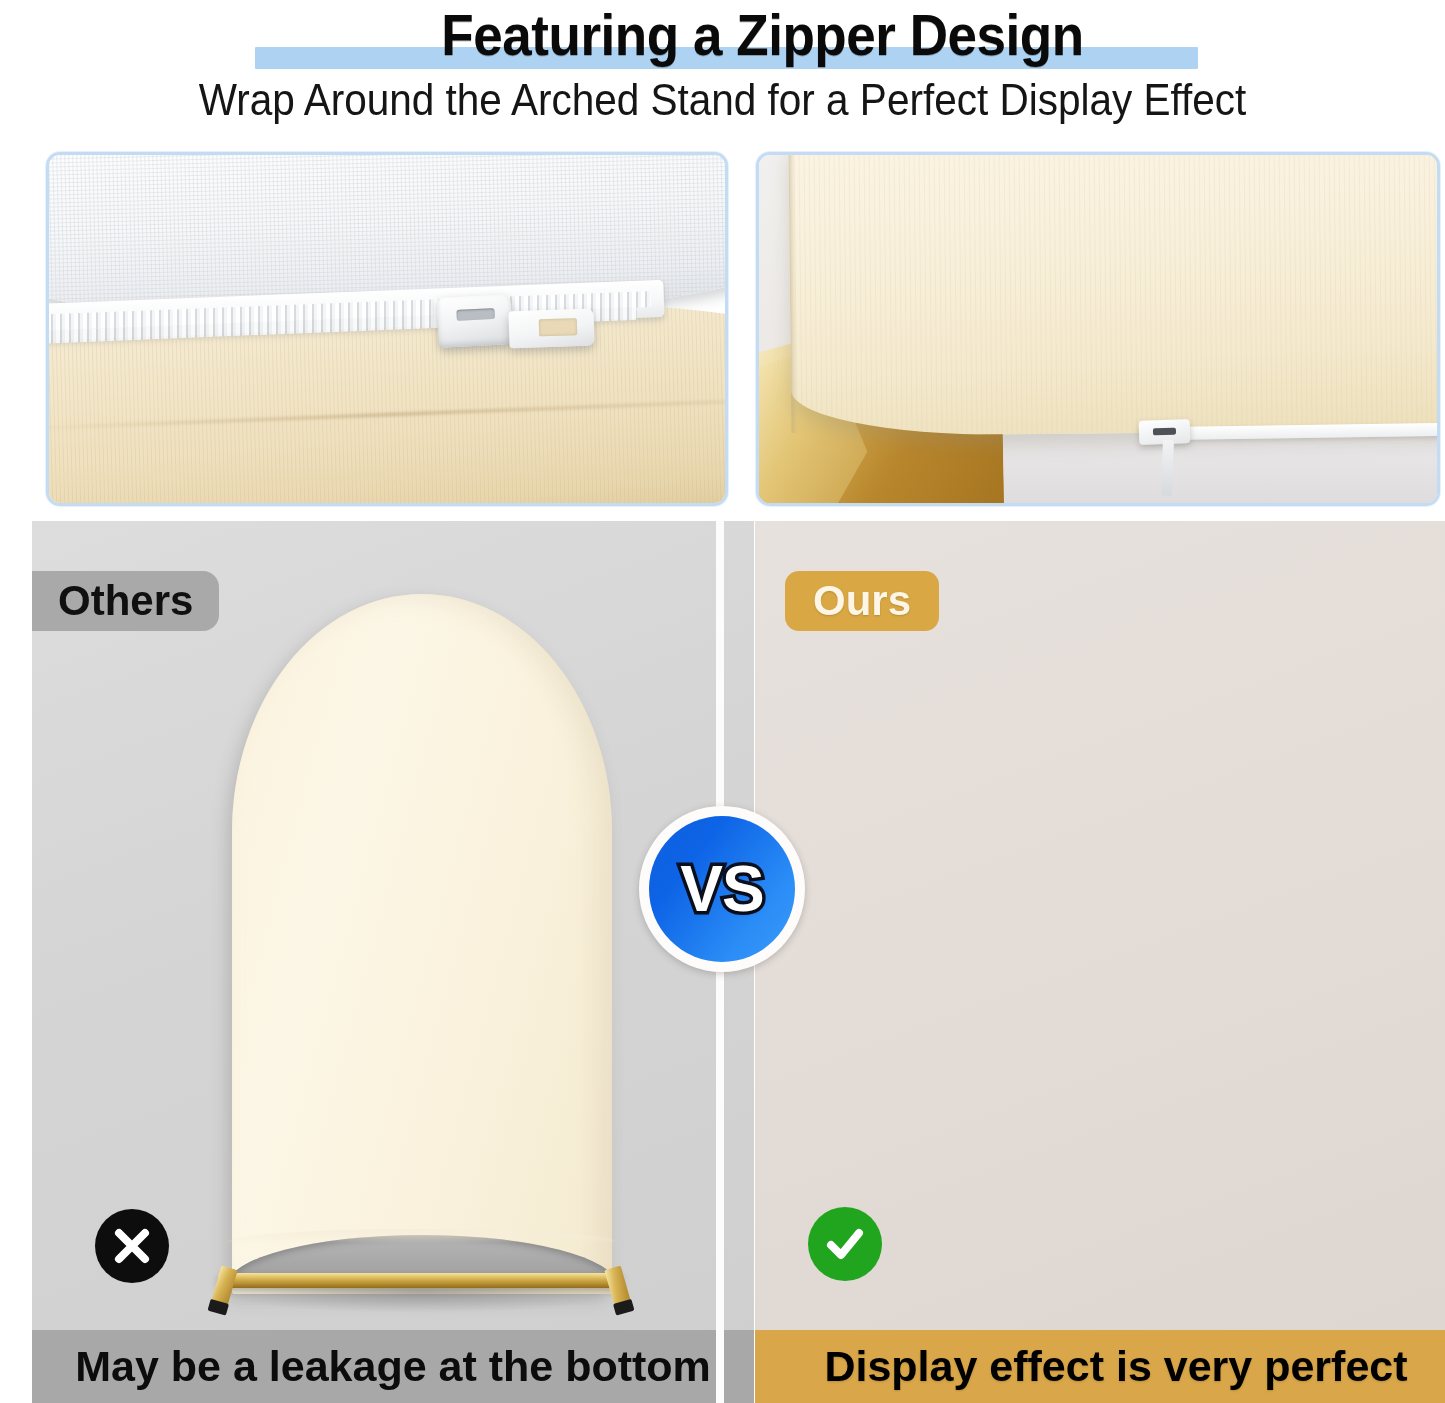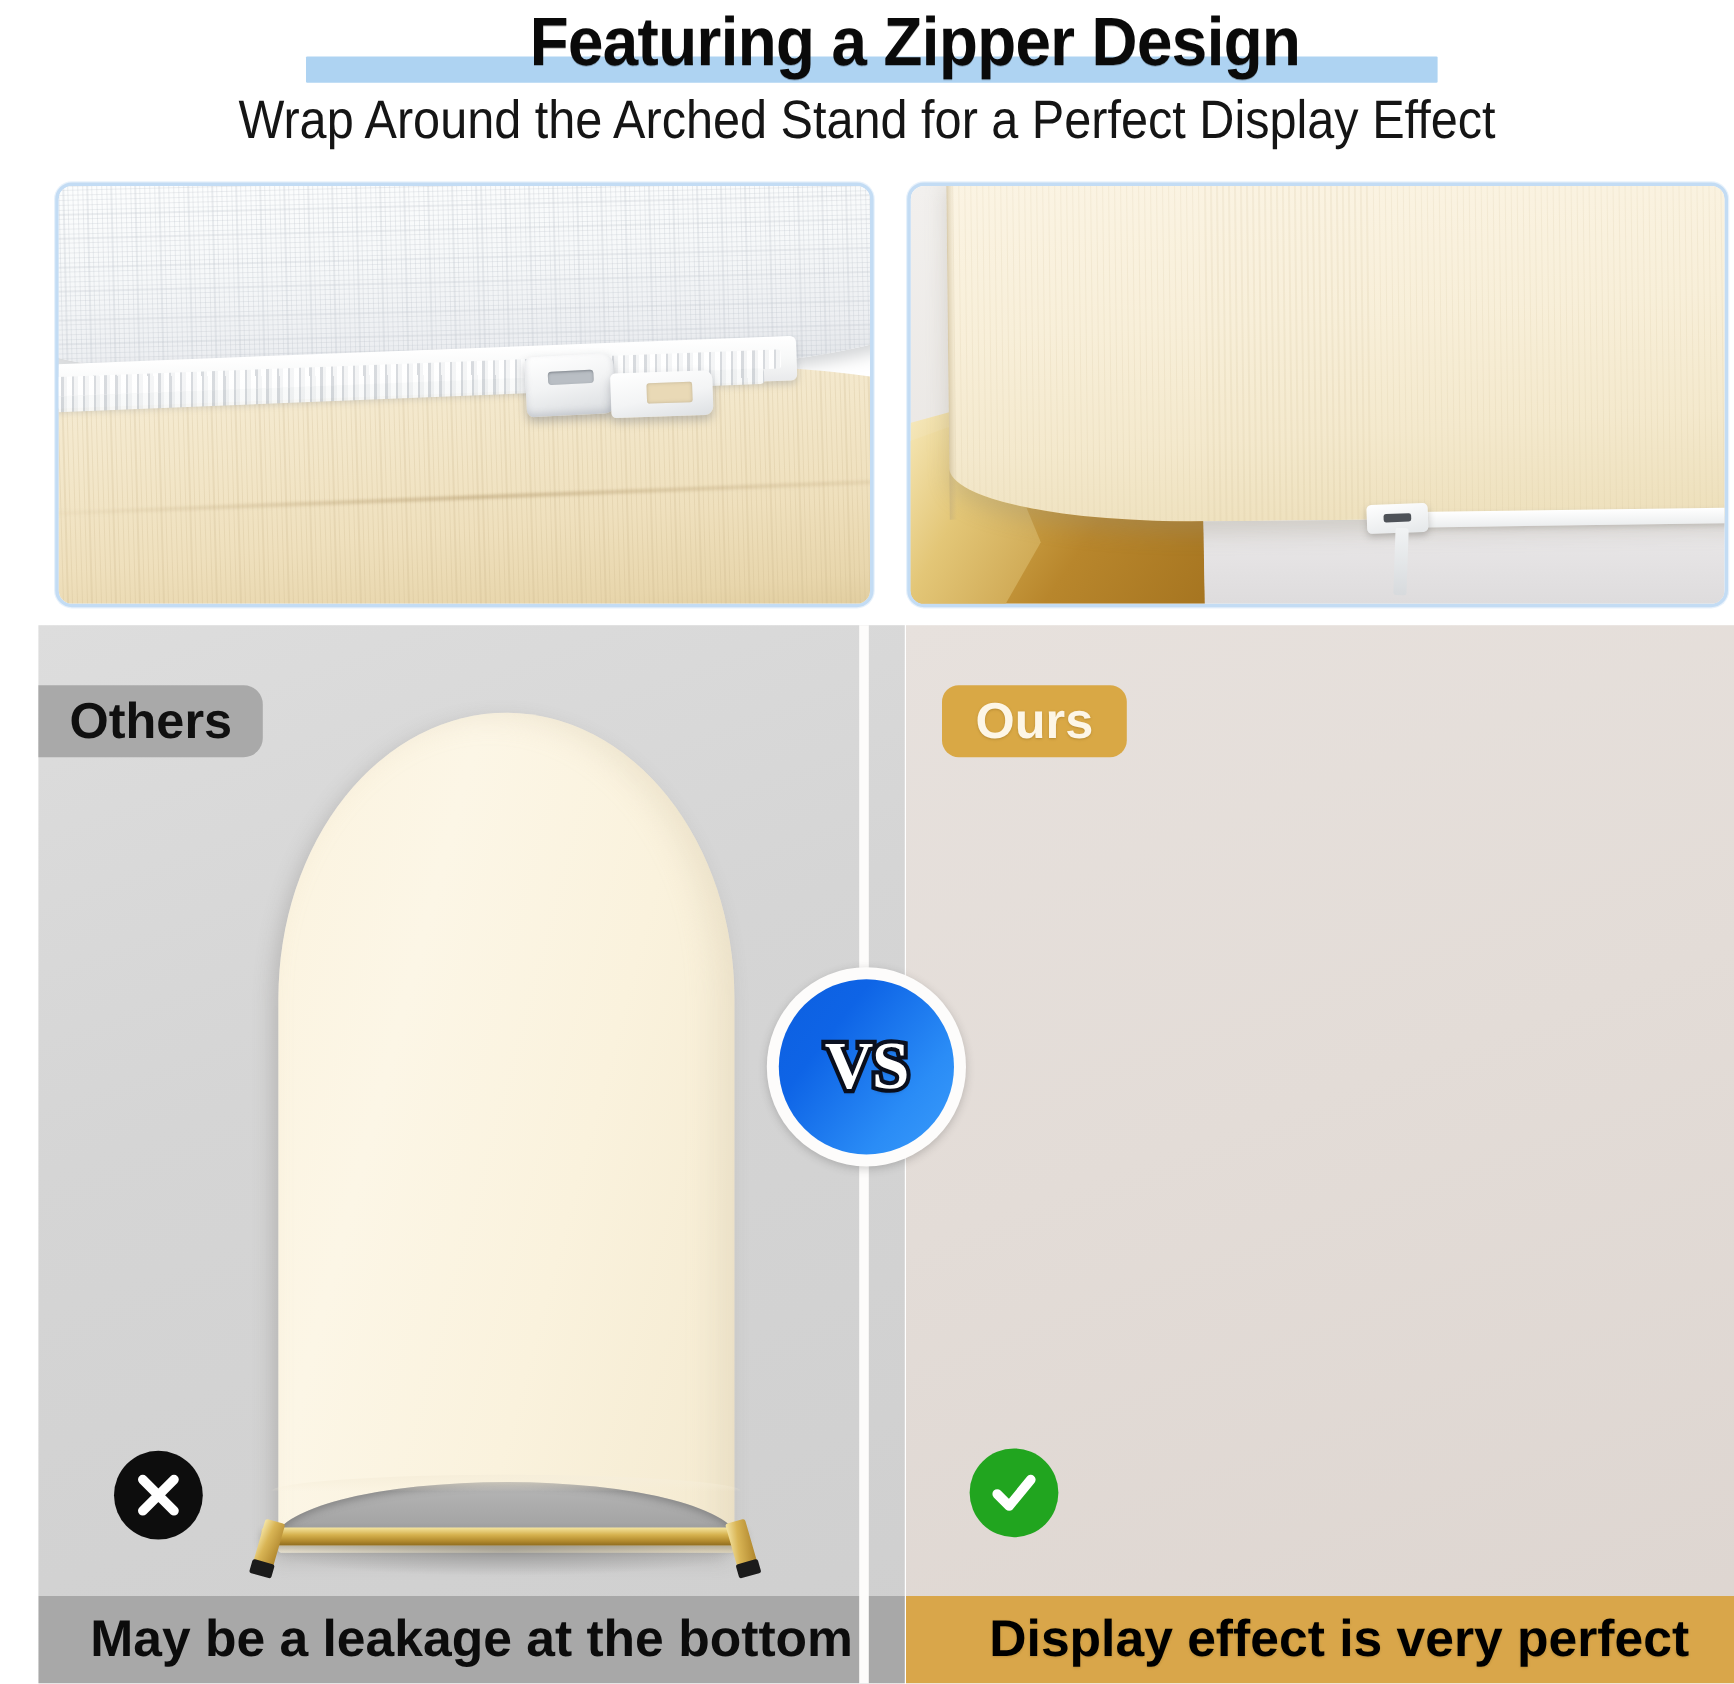--- a/index.html
+++ b/index.html
@@ -236,26 +236,25 @@
     border-radius:50%;background:#fdfcfb;
     display:flex;align-items:center;justify-content:center;
     box-shadow:0 2px 7px rgba(60,60,60,.25);
   }
   .vs-inner{
     width:146px;height:146px;border-radius:50%;
     background:linear-gradient(128deg,#0d5fe0 0%,#0e64e6 30%,#2a8cf6 72%,#3a9bfa 100%);
     display:flex;align-items:center;justify-content:center;
   }
   .vs-text{
-    font-size:56px;font-weight:bold;color:#ffffff;line-height:76px;
+    font-size:64px;font-weight:bold;color:#ffffff;line-height:76px;
     letter-spacing:-1px;
     -webkit-text-stroke:7px #0b1020;
     paint-order:stroke fill;
     text-shadow:0 3px 3px rgba(0,0,0,.25);
-    font-family:Liberation Serif, serif;
   }
 
   .caption{
     position:absolute;bottom:0;height:73px;width:100%;
     display:flex;align-items:center;justify-content:center;
     font-size:43px;font-weight:bold;line-height:73px;
   }
   .caption.left-cap{background:#a8a8a8;color:#0c0c0c;}
   .caption.right-cap{background:#d9a64a;color:#000000;text-shadow:0 1px 2px rgba(120,85,20,.3);}
 </style>

